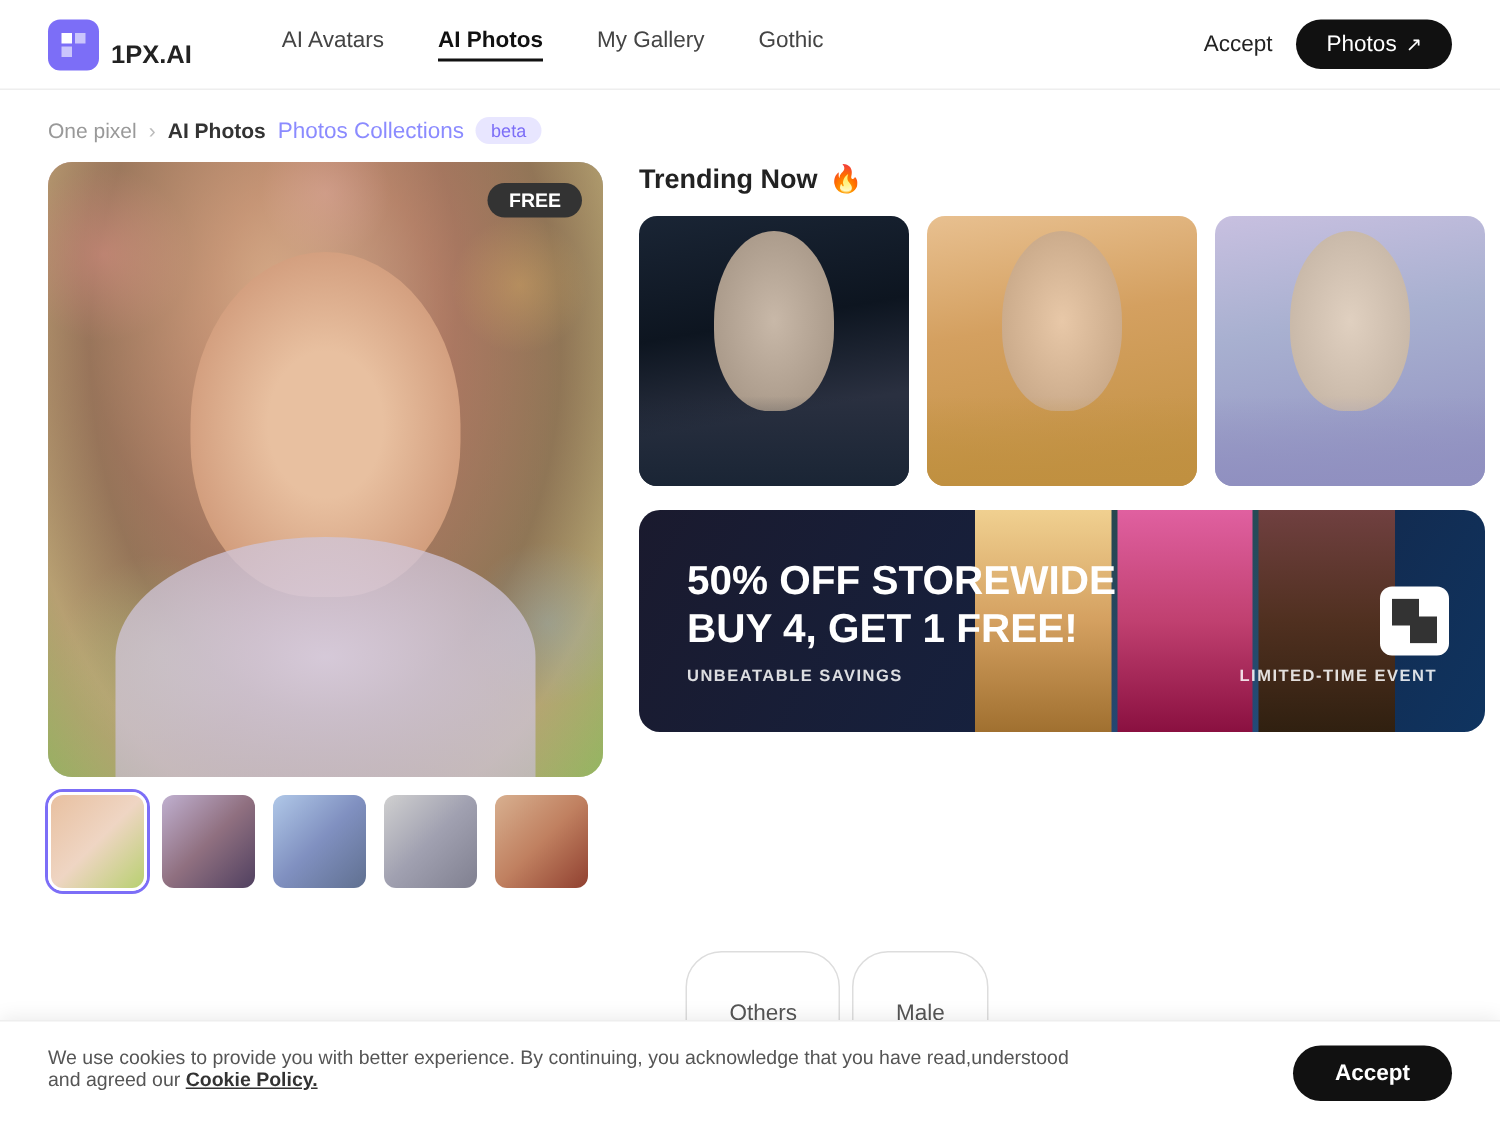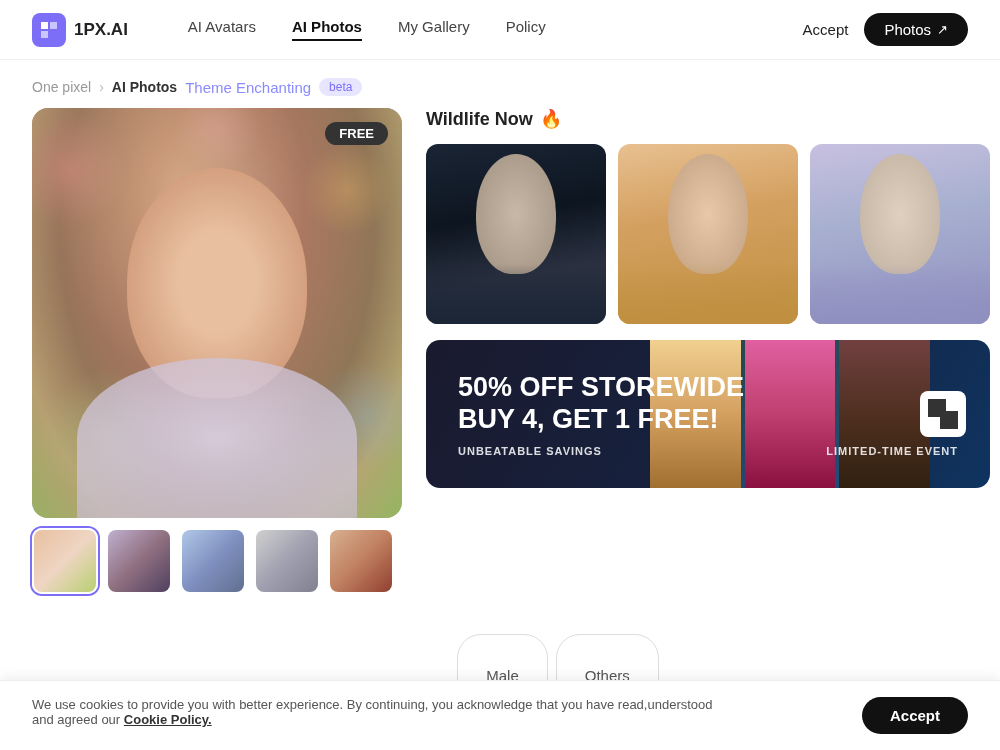--- a/index.html
+++ b/index.html
@@ -4,21 +4,21 @@
   <style>
     * { box-sizing: border-box; margin: 0; padding: 0; }
     body { font-family: -apple-system, BlinkMacSystemFont, 'Segoe UI', sans-serif; background: #fff; color: #222; width: 1000px; min-height: 750px; overflow-x: hidden; }
 
     
     .navbar {
       display: flex; align-items: center; padding: 0 32px;
       height: 60px; border-bottom: 1px solid #eee;
     }
     .logo {
-      display: flex; align-items: center; gap: 8px;
+      display: flex; align-items: flex-end; gap: 8px;
       font-weight: 700; font-size: 17px; margin-right: 60px;
     }
     .logo-icon {
       width: 34px; height: 34px; background: #7c6ef7;
       border-radius: 8px; display: flex; align-items: center;
       justify-content: center; color: #fff; font-size: 16px;
     }
     .nav-links { display: flex; gap: 36px; flex: 1; }
     .nav-link {
       font-size: 15px; color: #444; cursor: pointer;
@@ -249,36 +249,36 @@
           <rect x="11" y="2" width="7" height="7" fill="white" opacity="0.6"></rect>
           <rect x="2" y="11" width="7" height="7" fill="white" opacity="0.6"></rect>
         </svg>
     </div>
     <span>1PX.AI</span>
   </div>
   <div class="nav-links">
     <a class="nav-link">AI Avatars</a>
     <a class="nav-link active">AI Photos</a>
     <a class="nav-link">My Gallery</a>
-    <a class="nav-link">Policy</a>
+    <a class="nav-link">Gothic</a>
   </div>
   <div class="nav-right">
     <button class="btn-login">Accept</button>
     <button class="btn-signup">
       <span>Photos</span>
       <span class="arrow">↗</span>
     </button>
   </div>
 </nav>
 
 <div class="breadcrumb">
   <span>One pixel</span>
   <span class="sep">›</span>
   <span class="current">AI Photos</span>
-  <span class="section">Theme Enchanting</span>
+  <span class="section">Photos Collections</span>
   <span class="beta-badge">beta</span>
 </div>
 
 <div class="main-content">
 
   <div class="hero-section">
     <div class="hero-img">
       <div class="hero-portrait">
         <div class="hero-portrait-bg"></div>
         <div class="flowers-sim"></div>
@@ -302,21 +302,21 @@
           <div class="thumb-inner"></div>
         </div>
       <div class="thumb thumb-5">
           <div class="thumb-inner"></div>
         </div>
     </div>
   </div>
 
   <div class="right-section">
     <div class="trending-header">
-      <span>Wildlife Now</span>
+      <span>Trending Now</span>
       <span class="fire-icon">🔥</span>
     </div>
 
     <div class="trending-grid">
       <div class="trending-card card-1">
         <div class="card-img" style="background: linear-gradient(170deg, #1a2535 0%, #0d1520 40%, #2a3040 70%); position:relative;">
           <div style="position:absolute;inset:0;display:flex;align-items:center;justify-content:center;">
             <div style="width:80px;height:120px;background:radial-gradient(ellipse,#c8b8a8,#a09080);border-radius:50% 50% 45% 45%;position:relative;top:-20px;"></div>
           </div>
           <div style="position:absolute;bottom:0;left:0;right:0;height:60px;background:linear-gradient(0,#1a2535,transparent);"></div>
@@ -358,22 +358,22 @@
           <span>UNBEATABLE SAVINGS</span>
           <span>LIMITED-TIME EVENT</span>
         </div>
       </div>
     </div>
   </div>
 </div>
 
 <div class="filter-section">
   <button class="filter-btn active">Female</button>
+  <button class="filter-btn">Others</button>
   <button class="filter-btn">Male</button>
-  <button class="filter-btn">Others</button>
 </div>
 
 <div class="bottom-bar">
   <div class="sort-select">
     <select>
       <option>Most popular</option>
       <option>Newest</option>
       <option>Oldest</option>
     </select>
     <span>▾</span>

